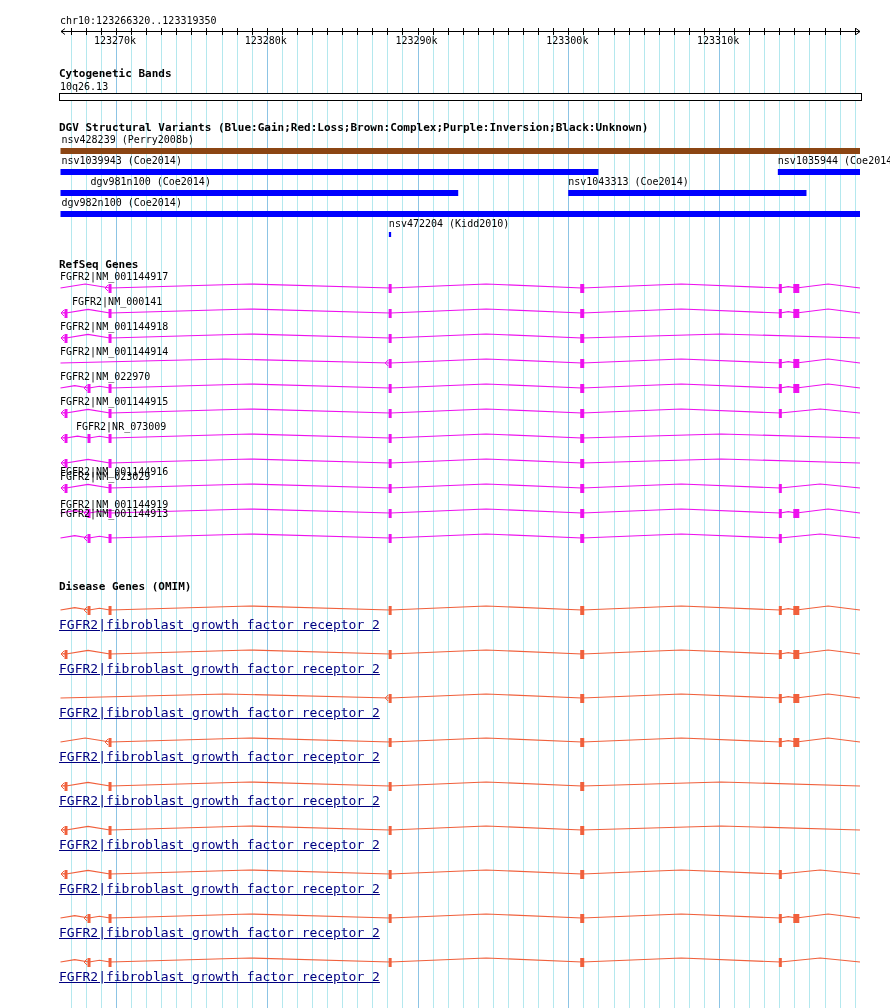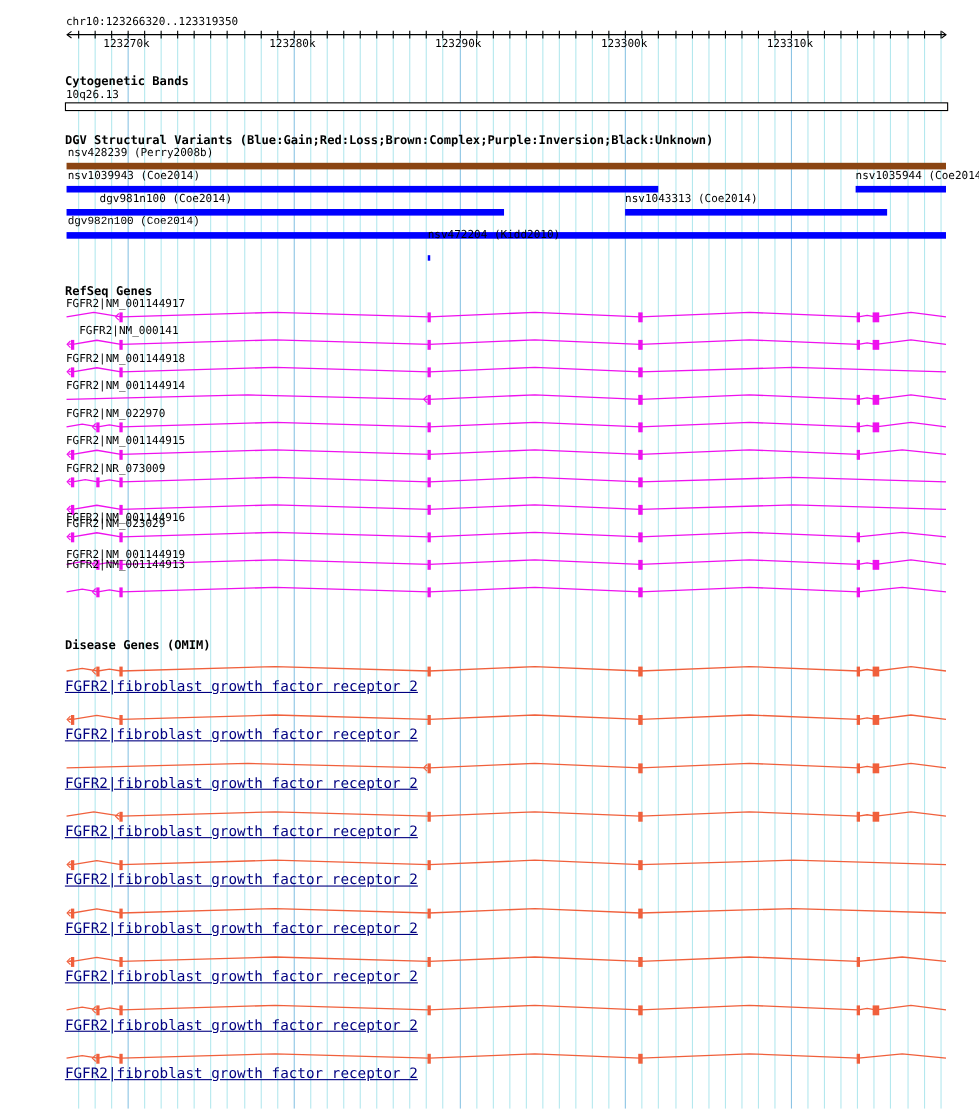--- a/index.html
+++ b/index.html
@@ -428,33 +428,33 @@
 <div class="title" style="left:59px;top:68px;">Cytogenetic Bands</div>
 <div class="lbl" style="left:60px;top:81px;">10q26.13</div>
 
 <div class="title" style="left:59px;top:122px;">DGV Structural Variants (Blue:Gain;Red:Loss;Brown:Complex;Purple:Inversion;Black:Unknown)</div>
 <div id="dgv-labels">
     <div class="lbl" style="left: 61.5px; top: 134px;">nsv428239 (Perry2008b)</div>
     <div class="lbl" style="left: 61.5px; top: 155px;">nsv1039943 (Coe2014)</div>
     <div class="lbl" style="left: 777.834px; top: 155px;">nsv1035944 (Coe2014)</div>
     <div class="lbl" style="left: 61.5px; top: 176px; padding-left: 29px;">dgv981n100 (Coe2014)</div>
     <div class="lbl" style="left: 568.272px; top: 176px;">nsv1043313 (Coe2014)</div>
-    <div class="lbl" style="left: 61.5px; top: 197px; font-family: Liberation Mono, monospace;">dgv982n100 (Coe2014)</div>
-    <div class="lbl" style="left: 388.863px; top: 208px; text-align: right;">nsv472204 (Kidd2010)</div>
+    <div class="lbl" style="left: 61.5px; top: 197px;">dgv982n100 (Coe2014)</div>
+    <div class="lbl" style="left: 388.863px; top: 218px; text-align: right;">nsv472204 (Kidd2010)</div>
   </div>
 
 <div class="title" style="left:59px;top:259px;">RefSeq Genes</div>
 <div id="refseq-labels">
     <div class="lbl" style="left: 60px; top: 271px;">FGFR2|NM_001144917</div>
     <div class="lbl" style="left: 72px; top: 296px;">FGFR2|NM_000141</div>
     <div class="lbl" style="left: 60px; top: 321px;">FGFR2|NM_001144918</div>
     <div class="lbl" style="left: 60px; top: 346px;">FGFR2|NM_001144914</div>
     <div class="lbl" style="left: 60px; top: 371px;">FGFR2|NM_022970</div>
     <div class="lbl" style="left: 60px; top: 396px;">FGFR2|NM_001144915</div>
-    <div class="lbl" style="left: 60px; top: 421px;">FGFR2|NR_073009</div>
+    <div class="lbl" style="left: 76px; top: 421px;">FGFR2|NR_073009</div>
     <div class="lbl" style="left: 60px; top: 466px;">FGFR2|NM_001144916</div>
     <div class="lbl" style="left: 60px; top: 471px;">FGFR2|NM_023029</div>
     <div class="lbl" style="left: 60px; top: 496px; margin-top: 12px;">FGFR2|NM_001144913</div>
     <div class="lbl" style="left: 60px; top: 499px;">FGFR2|NM_001144919</div>
   </div>
 
 <div class="title" style="left:59px;top:581px;">Disease Genes (OMIM)</div>
 <div id="omim-labels">
     <div class="dlbl" style="left: 59px; top: 619px; color: rgb(0, 0, 128);">FGFR2|fibroblast growth factor receptor 2</div>
     <div class="dlbl" style="left: 59px; top: 663px; color: rgb(0, 0, 128);">FGFR2|fibroblast growth factor receptor 2</div>

